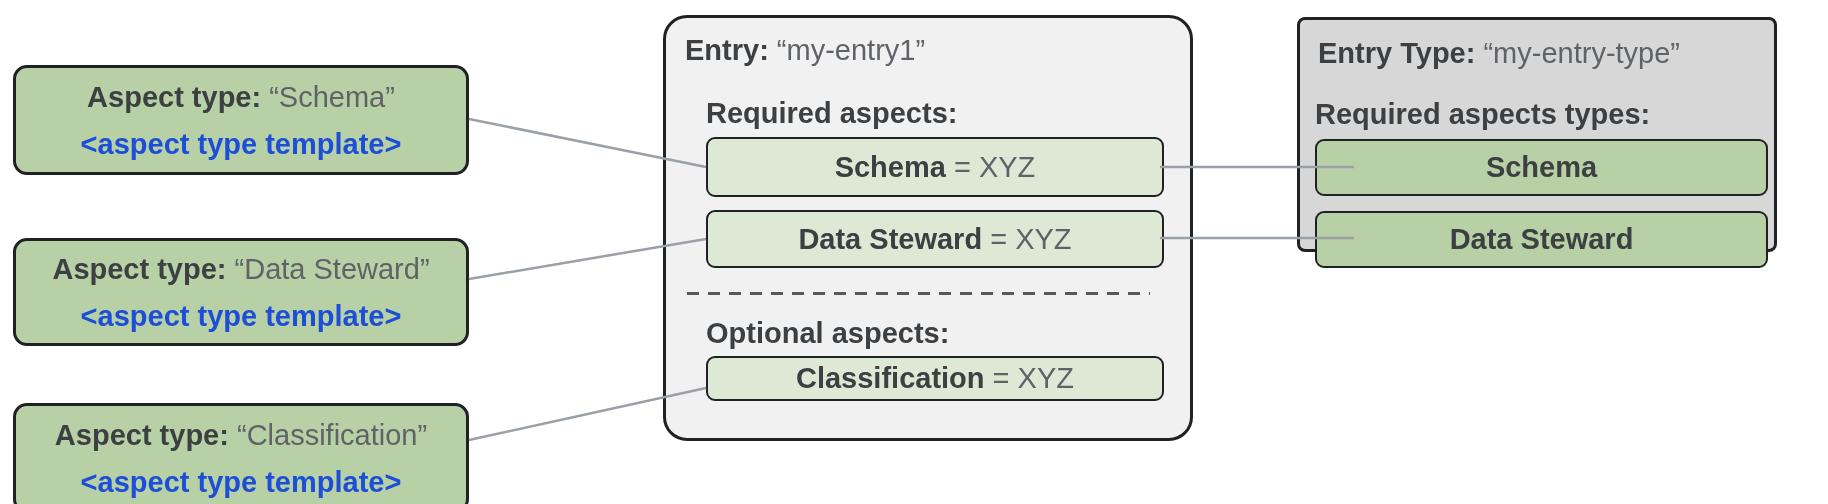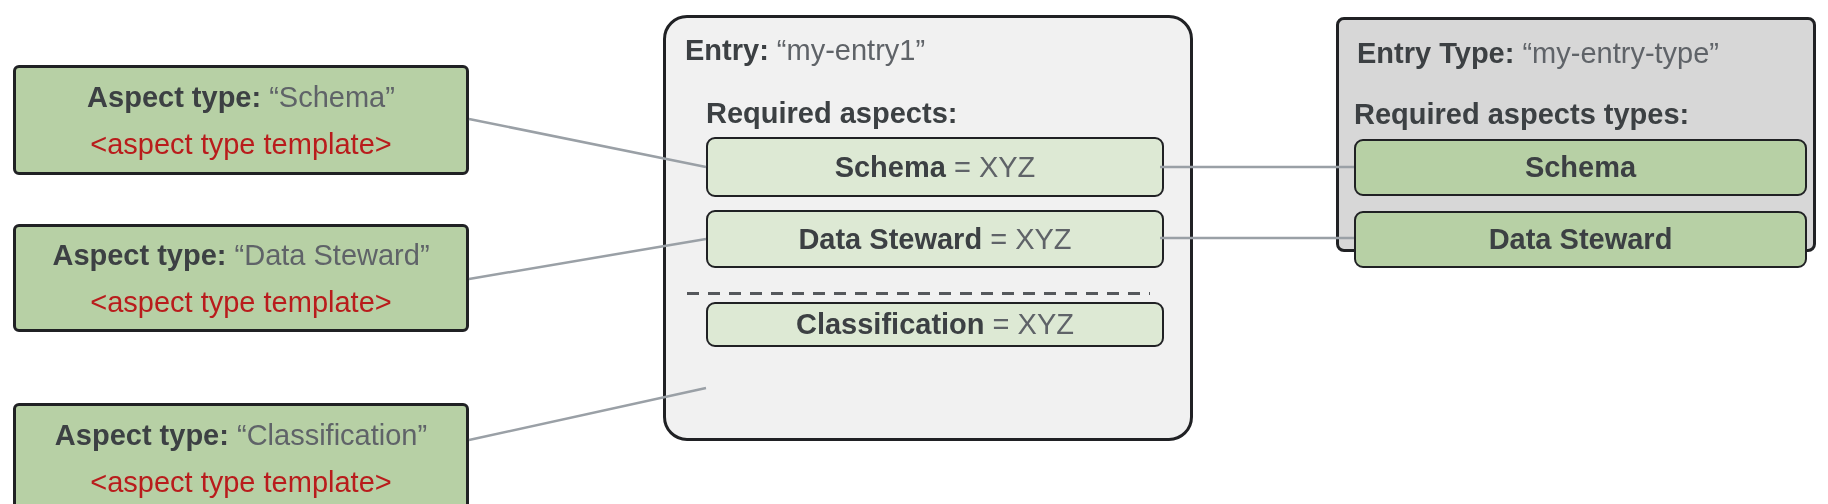--- a/index.html
+++ b/index.html
@@ -27,32 +27,32 @@
     overflow: hidden;
   }
   
   .aspect-card {
     position: absolute;
     left: 13px;
     width: 456px;
     height: 110px;
     background: var(--green-strong);
     border: 3px solid var(--border-dark);
-    border-radius: 6px;
+    border-radius: 14px;
     display: flex;
     flex-direction: column;
     align-items: center;
     justify-content: center;
     gap: 13px;
     font-size: 29px;
   }
   .aspect-card .line { line-height: 34px; white-space: nowrap; }
   .b { font-weight: 700; color: var(--text-strong); }
   .v { font-weight: 400; color: var(--text-regular); }
-  .tpl { font-weight: 400; color: #b91c1c; }
+  .tpl { font-weight: 700; color: #1d4ed8; }
 
   
   .entry-card {
     position: absolute;
     left: 663px;
     top: 15px;
     width: 530px;
     height: 426px;
     background: var(--panel-light);
     border: 3px solid var(--border-dark);
@@ -92,21 +92,21 @@
     width: 463px;
     height: 3px;
     background: repeating-linear-gradient(90deg, var(--dash) 0 12px, transparent 12px 21px);
   }
   .optional-heading { margin-top: 22px; }
   .chip-3 { margin-top: 7px; height: 45px; }
 
   
   .entry-type-card {
     position: absolute;
-    left: 1336px;
+    left: 1297px;
     top: 17px;
     width: 480px;
     height: 235px;
     background: var(--panel-gray);
     border: 3px solid var(--border-dark);
     border-radius: 8px;
   }
   .entry-type-card .card-title { margin: 16px 0 0 18px; }
   .entry-type-card .section-heading { margin: 28px 0 0 15px; }
   .type-chip {
@@ -140,36 +140,37 @@
 </head>
 <body>
 
 <div class="canvas">
 
   <div class="aspect-card" style="top:65px">
     <div class="line"><span class="b">Aspect type:</span> <span class="v">“Schema”</span></div>
     <div class="line tpl">&lt;aspect type template&gt;</div>
   </div>
 
-  <div class="aspect-card" style="top:224px; height:108px">
+  <div class="aspect-card" style="top:238px; height:108px">
     <div class="line"><span class="b">Aspect type:</span> <span class="v">“Data Steward”</span></div>
     <div class="line tpl">&lt;aspect type template&gt;</div>
   </div>
 
   <div class="aspect-card" style="top:403px">
     <div class="line"><span class="b">Aspect type:</span> <span class="v">“Classification”</span></div>
     <div class="line tpl">&lt;aspect type template&gt;</div>
   </div>
 
   <div class="entry-card">
     <div class="card-title"><span class="b">Entry:</span> <span class="v">“my-entry1”</span></div>
     <div class="section-heading">Required aspects:</div>
     <div class="aspect-chip chip-1"><span class="b">Schema</span>&nbsp;<span class="v">= XYZ</span></div>
     <div class="aspect-chip chip-2"><span class="b">Data Steward</span>&nbsp;<span class="v">= XYZ</span></div>
     <div class="separator"></div>
+    <div class="section-heading optional-heading">Optional aspects:</div>
     <div class="aspect-chip chip-3"><span class="b">Classification</span>&nbsp;<span class="v">= XYZ</span></div>
   </div>
 
   <div class="entry-type-card">
     <div class="card-title"><span class="b">Entry Type:</span> <span class="v">“my-entry-type”</span></div>
     <div class="section-heading">Required aspects types:</div>
     <div class="type-chip type-chip-1">Schema</div>
     <div class="type-chip type-chip-2">Data Steward</div>
   </div>
 

